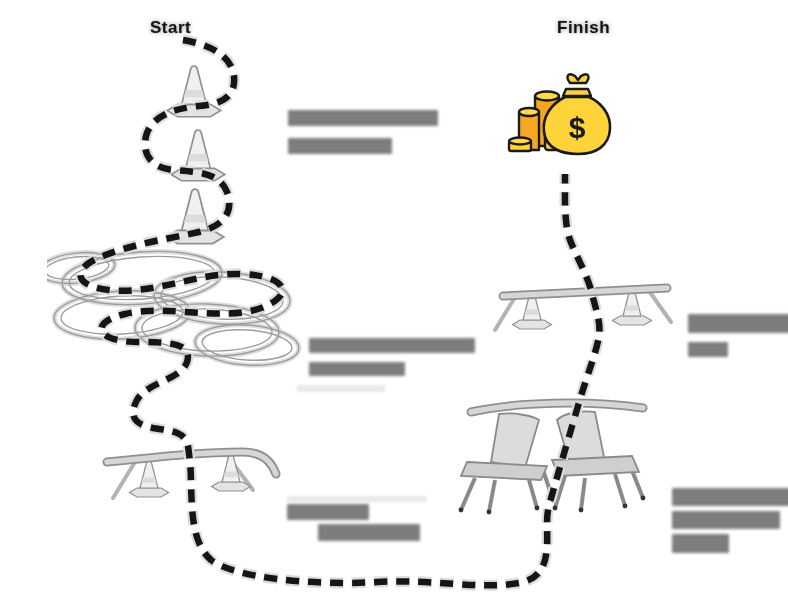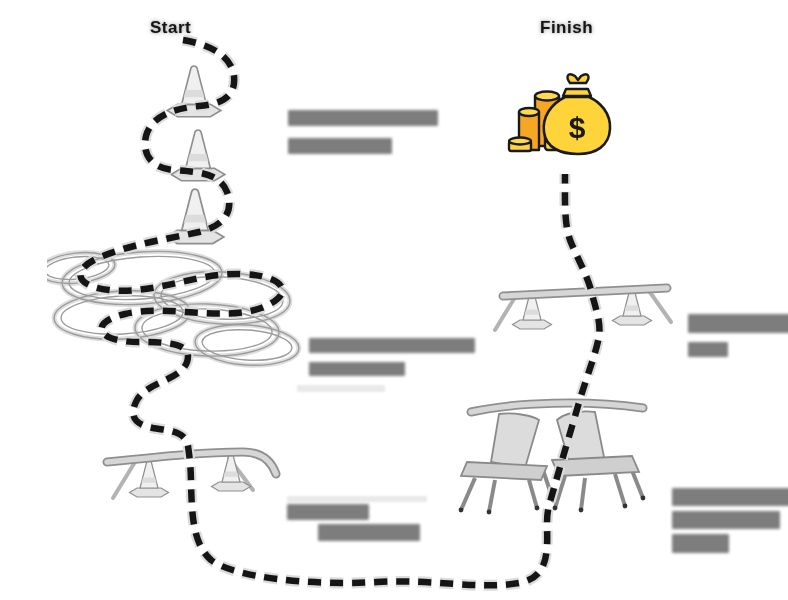--- a/index.html
+++ b/index.html
@@ -1,21 +1,21 @@
 <!DOCTYPE html>
 <html><head>
 <meta charset="utf-8">
 <style>
   html,body{margin:0;padding:0;background:#ffffff;}
   #stage{position:relative;width:788px;height:600px;background:#ffffff;overflow:hidden;
          font-family:"Liberation Sans", sans-serif;margin-left:47px;}
   .endpoint-label{position:absolute;font-size:17px;font-weight:bold;color:#141414;
          letter-spacing:.5px;text-shadow:0 0 5px #a6a6a6, 0 0 2px #bdbdbd;}
   #start-label{left:103px;top:18px;}
-  #finish-label{left:493px;top:18px;text-align:center;}
+  #finish-label{left:510px;top:18px;text-align:center;}
   #course-art{position:absolute;left:0;top:0;}
   .blurred-label{position:absolute;}
   .blur-line{background:#7d7d7d;filter:blur(1.4px);border-radius:1px;margin-bottom:9px;}
   .blur-line.light{background:#e9e9e9;filter:blur(1px);}
   
   #note-cones{left:241px;top:110px;}
   #note-cones .l1{width:150px;height:16px;}
   #note-cones .l2{width:104px;height:16px;margin-top:12px;}
   
   #note-loops{left:262px;top:338px;}

